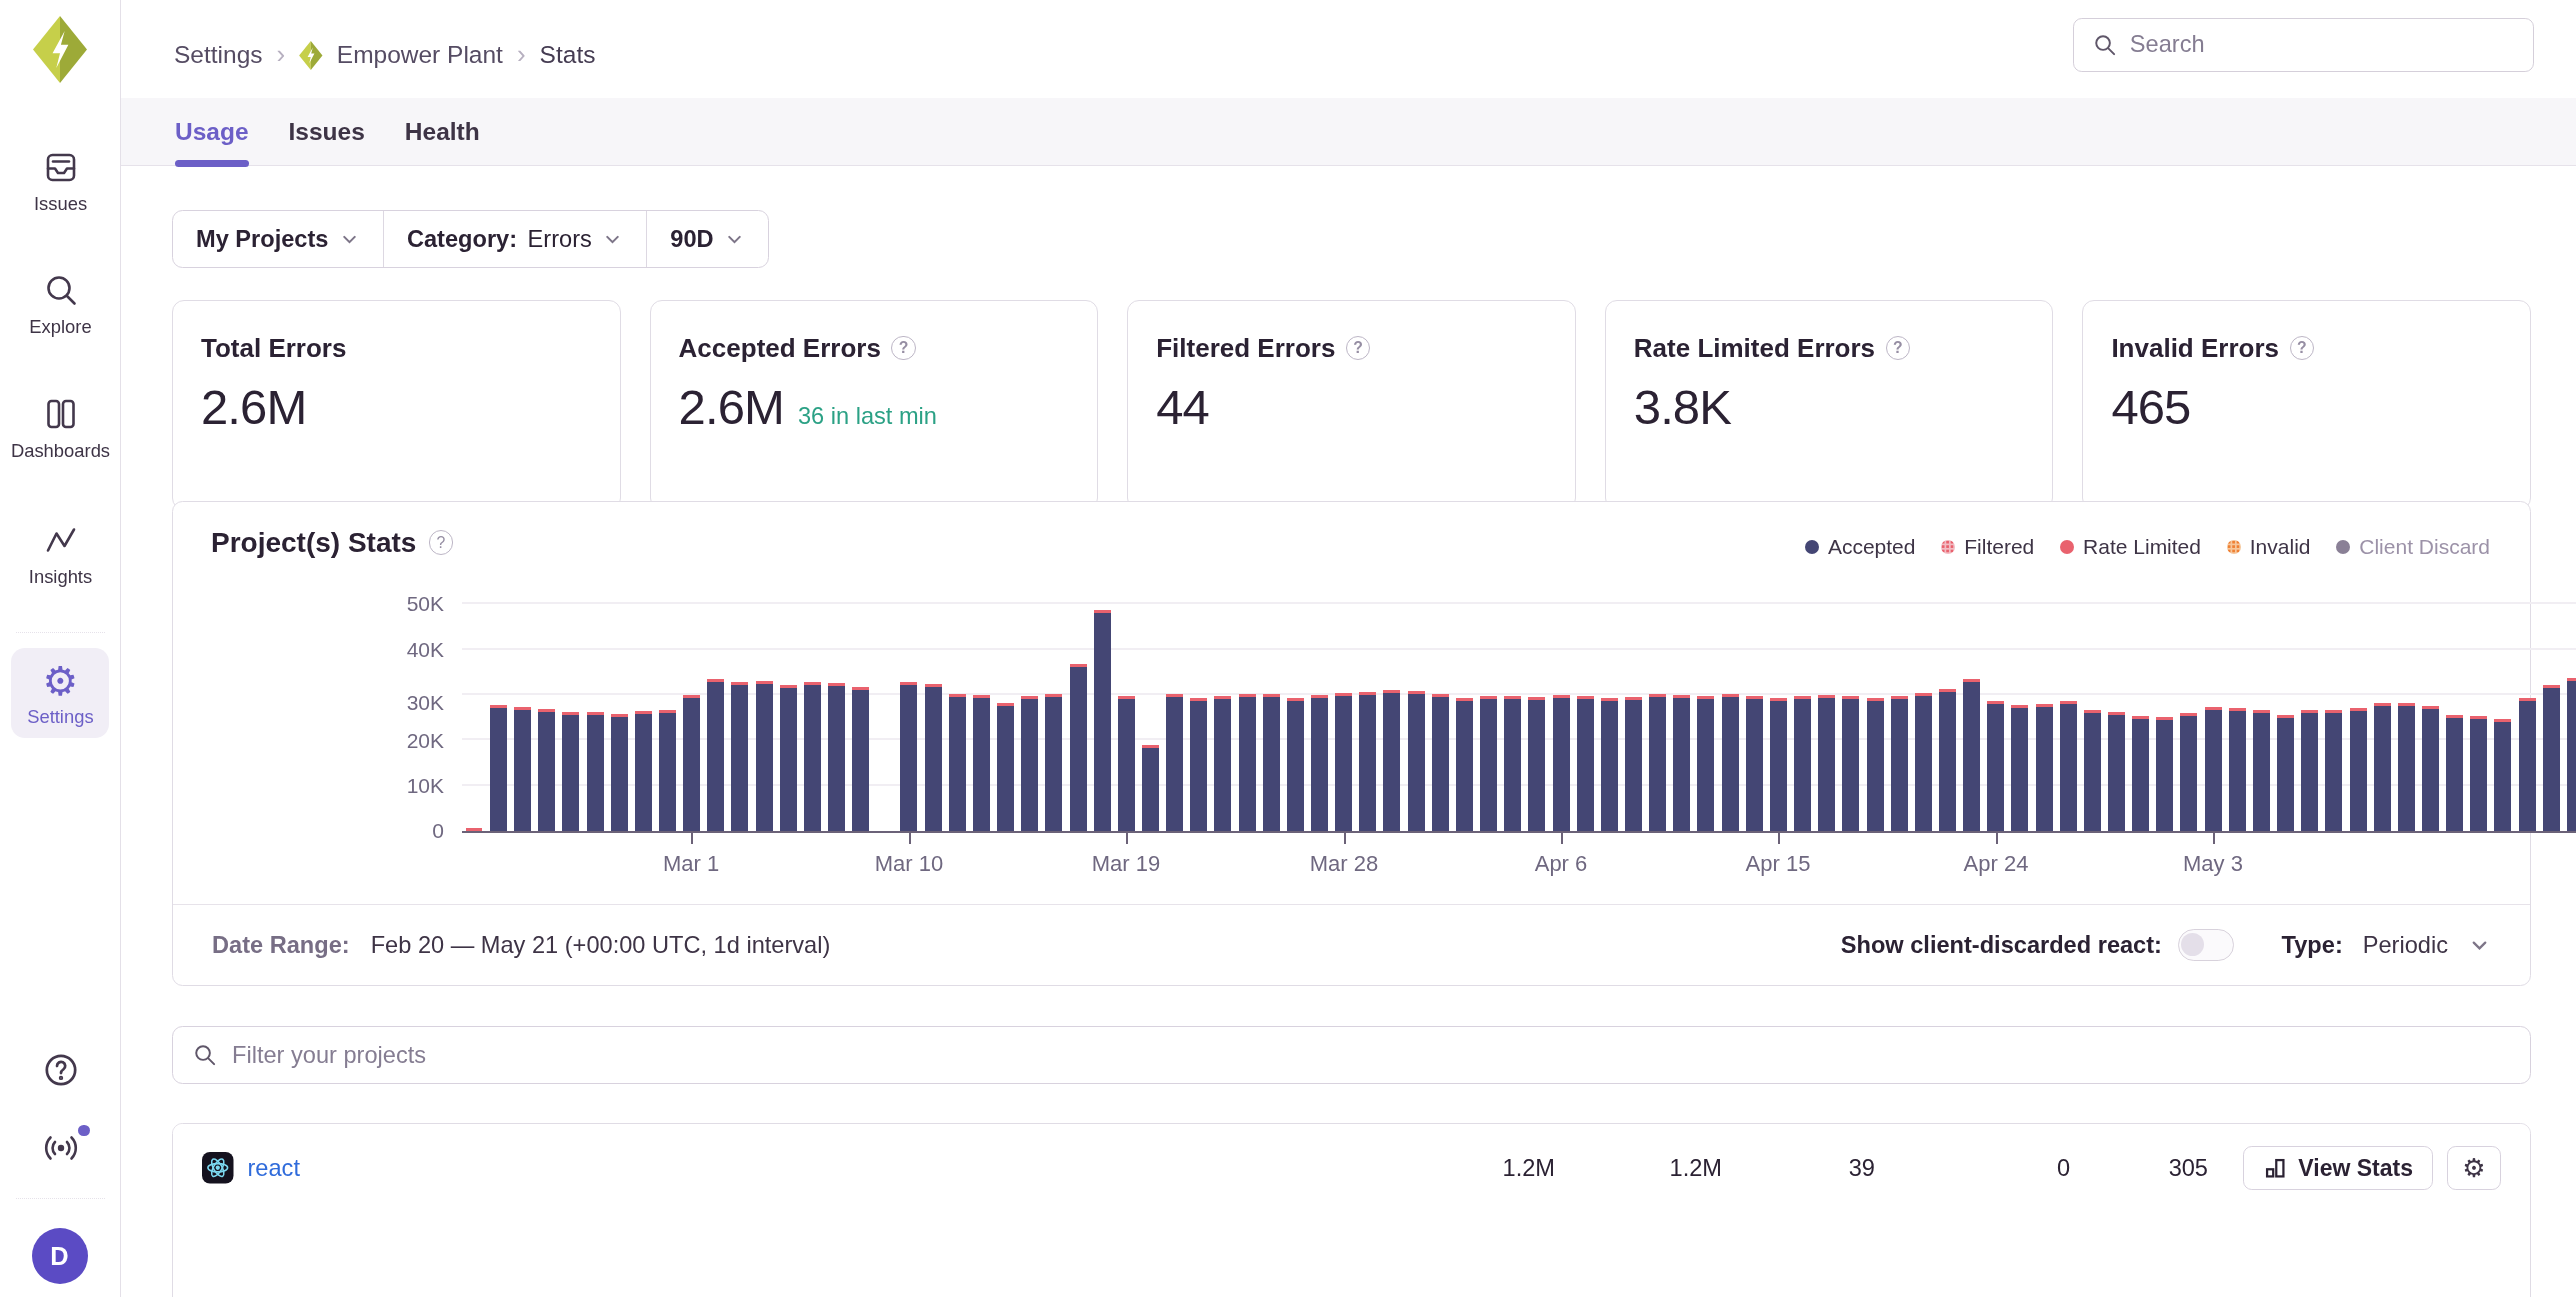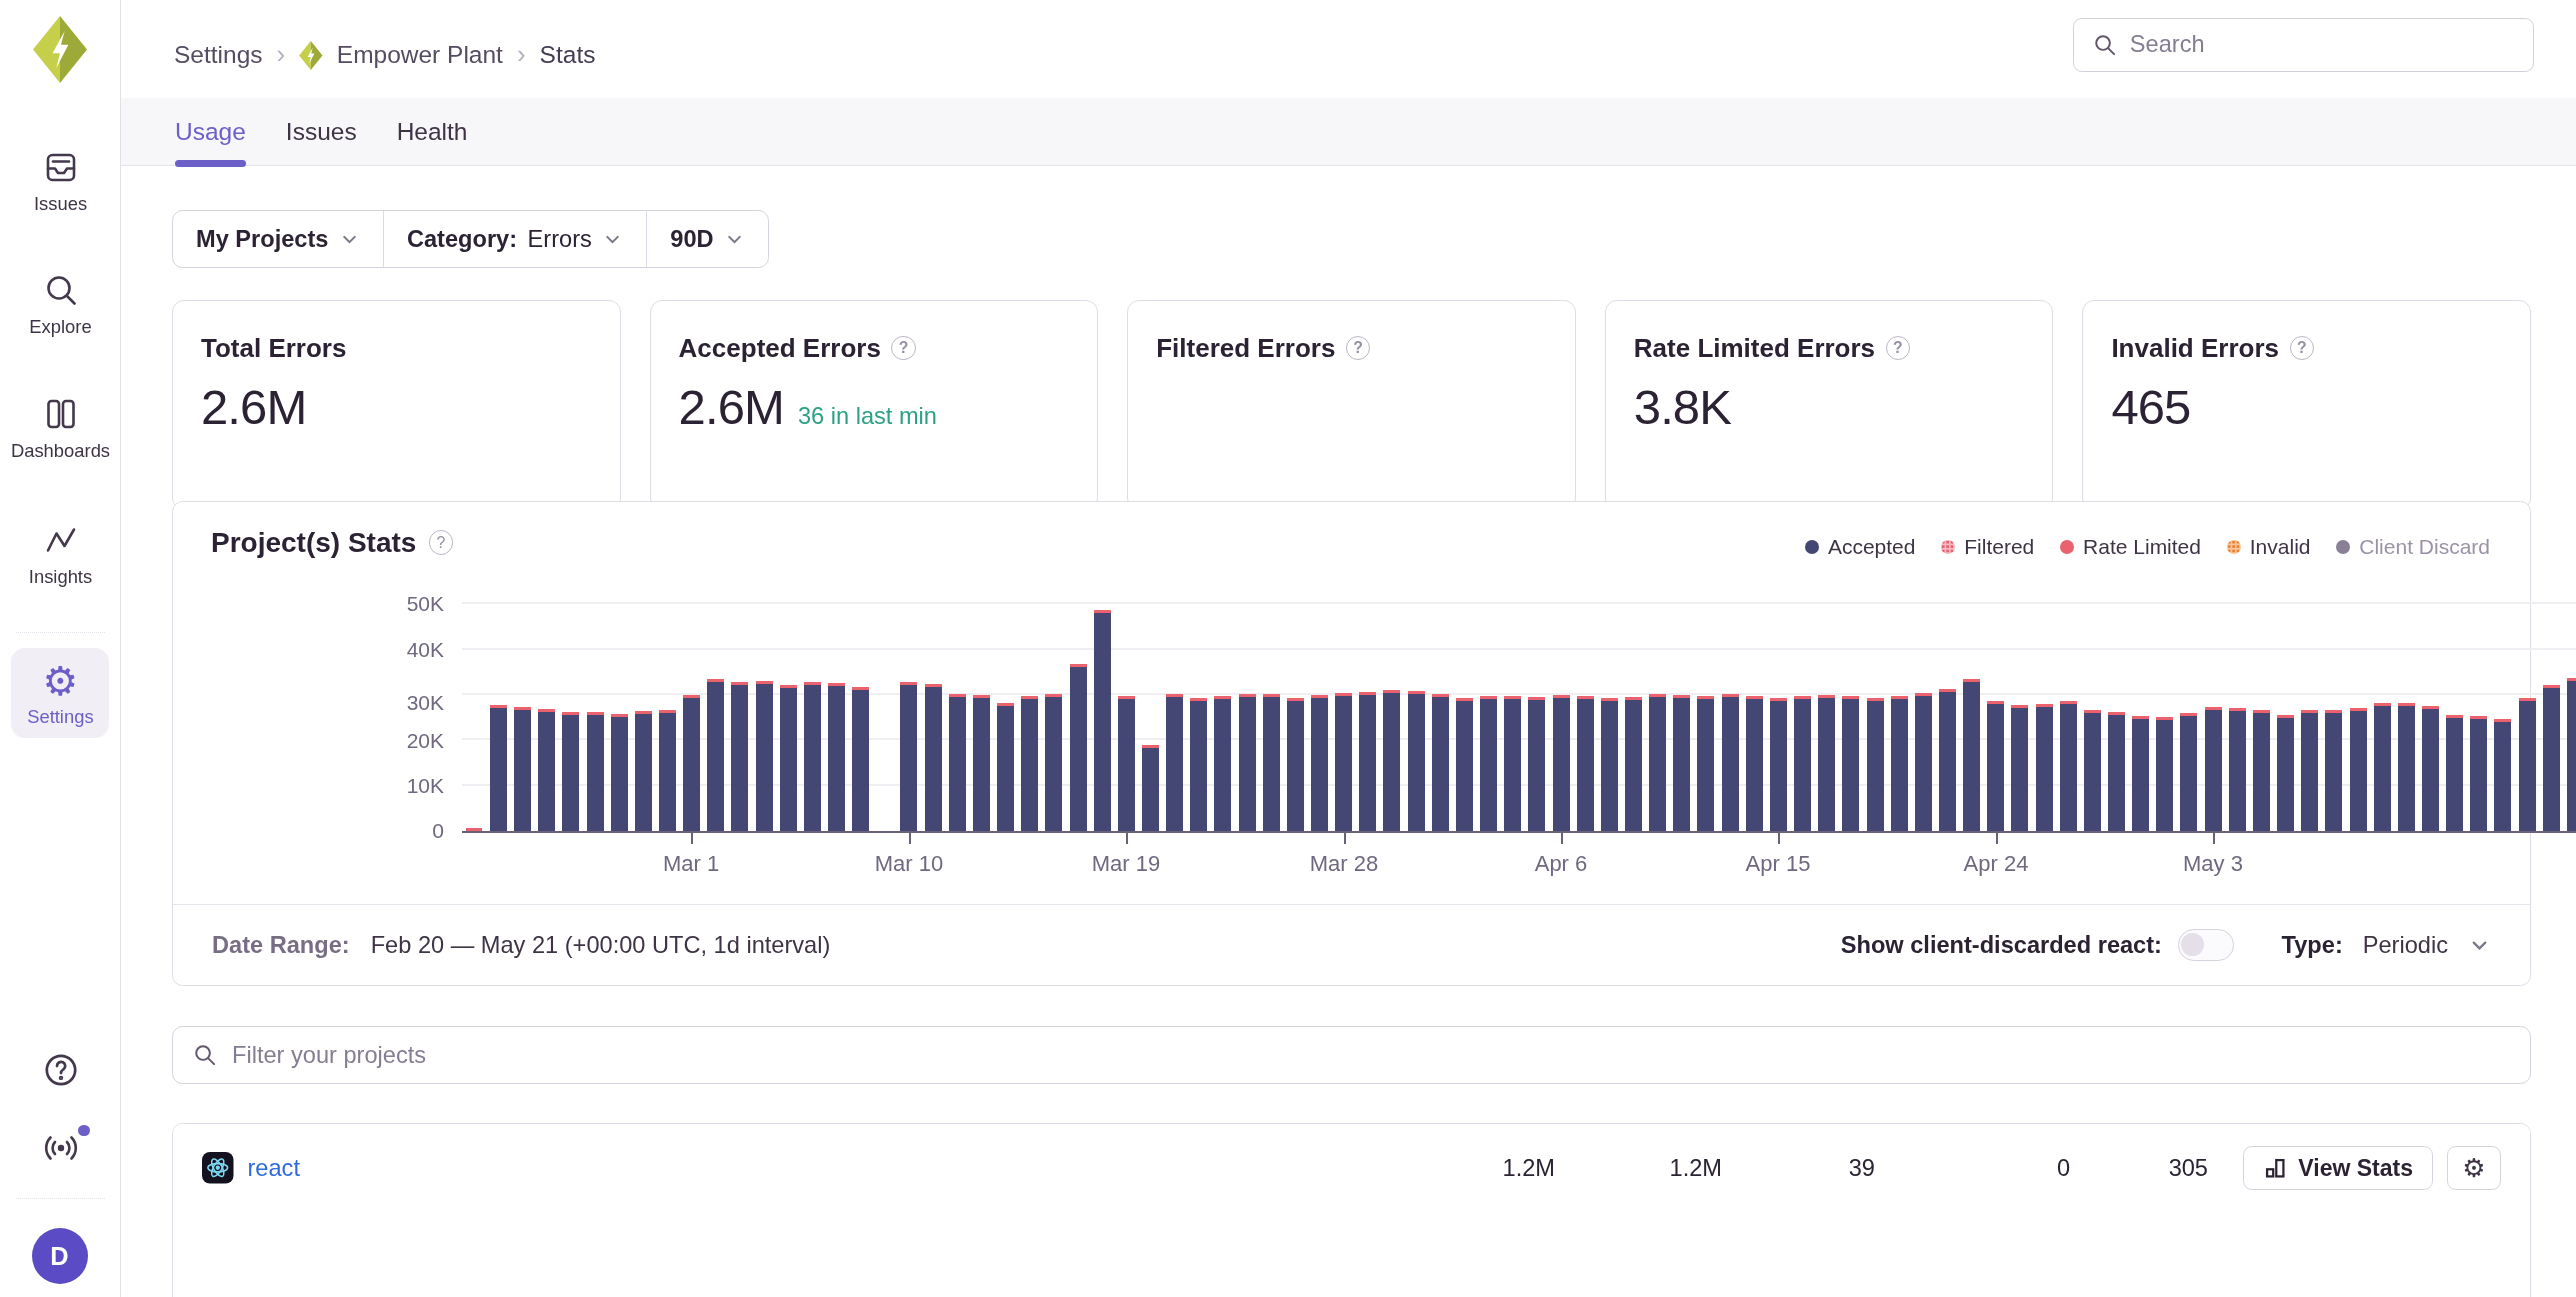--- a/index.html
+++ b/index.html
@@ -26,21 +26,21 @@
   
   .breadcrumb { position:absolute; left:174px; top:39px; display:flex; align-items:center; gap:14px; font-size:24.5px; color:#554C63; }
   .breadcrumb .crumb { cursor:pointer; }
   .breadcrumb .chev { color:#B7B0C0; font-size:26px; }
   .breadcrumb .current { color:#453C52; }
   .search-box { position:absolute; left:2073px; top:17.5px; width:461px; height:54px; border:1.8px solid #D5CFDA; border-radius:8.8px; background:#fff; display:flex; align-items:center; padding:0 17.5px; gap:12.3px; }
   .search-box input { border:none; outline:none; flex:1; font-size:23.6px; color:#3E3446; font-family:inherit; background:transparent; }
   .search-box input::placeholder { color:#857D92; }
 
   
-  .tabstrip { position:absolute; left:121px; right:0; top:98px; height:68px; background:#F7F6F9; border-bottom:1.8px solid #E6E2EA; display:flex; align-items:center; gap:40px; padding-left:54px; }
+  .tabstrip { position:absolute; left:121px; right:0; top:98px; height:68px; background:#F7F6F9; border-bottom:1.8px solid #E6E2EA; display:flex; align-items:center; gap:40px; padding-left:54px;font-weight:bold; }
   .tab { position:relative; height:68px; display:flex; align-items:center; font-size:24.5px; color:#3E3446; cursor:pointer; }
   .tab.active { color:#6C5FC7; }
   .tab.active::after { content:""; position:absolute; left:0; right:0; bottom:-1.8px; height:7px; border-radius:3.5px; background:#6C5FC7; }
 
   
   .filterbar { position:absolute; left:172px; top:210px; height:58px; display:flex; align-items:stretch; border:1.8px solid #D8D2DE; border-radius:10.5px; background:#fff; overflow:hidden; width:max-content; }
   .fseg { display:flex; align-items:center; gap:10.5px; padding:0 23px; font-size:23.6px; cursor:pointer; }
   .fseg + .fseg { border-left:1.8px solid #DDD8E2; }
   .fseg .b { font-weight:bold; color:#2B2233; }
   .fseg .v { color:#2B2233; }
@@ -244,20 +244,23 @@
       </div>
       <div class="val-row">
         <span class="val">2.6M</span>
         <span class="sub">36 in last min</span>
       </div>
     </div>
     <div class="card">
       <div class="t">
         <span>Filtered Errors</span>
         <span class="help-ic">?</span>
+      </div>
+      <div class="val-row">
+        <span class="val">44</span>
       </div>
     </div>
     <div class="card">
       <div class="t">
         <span>Rate Limited Errors</span>
         <span class="help-ic">?</span>
       </div>
       <div class="val-row">
         <span class="val">3.8K</span>
       </div>

